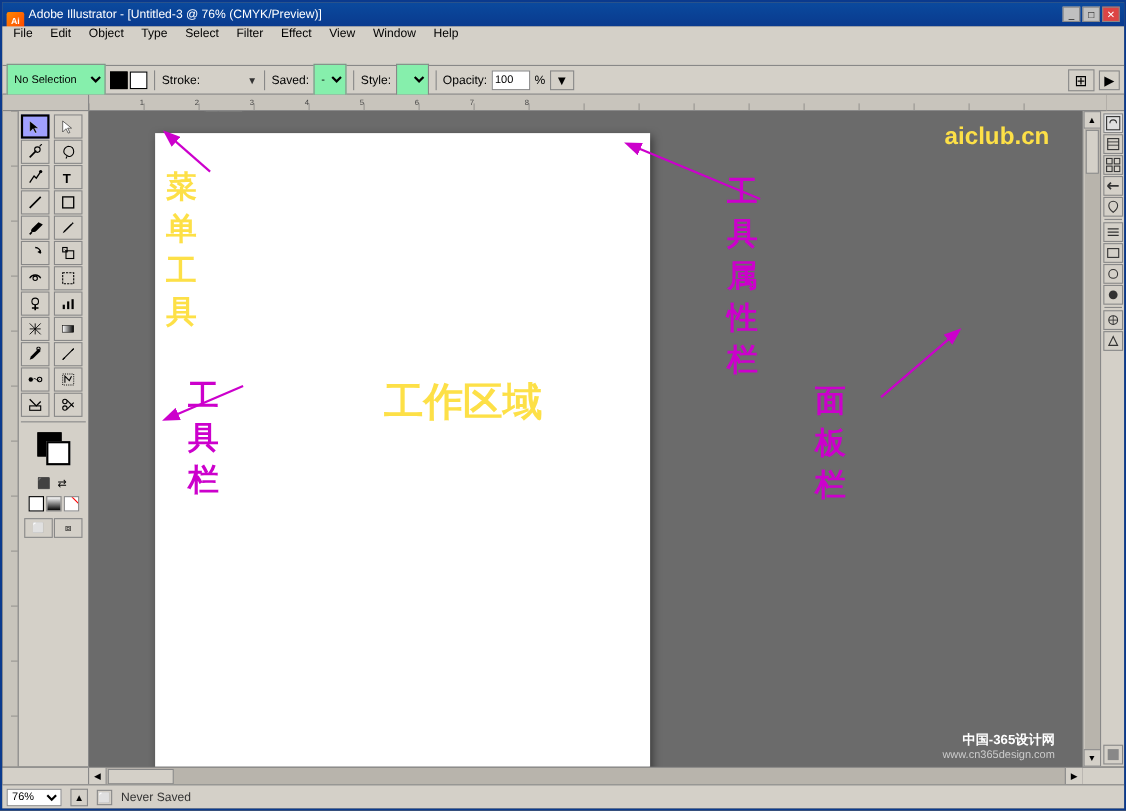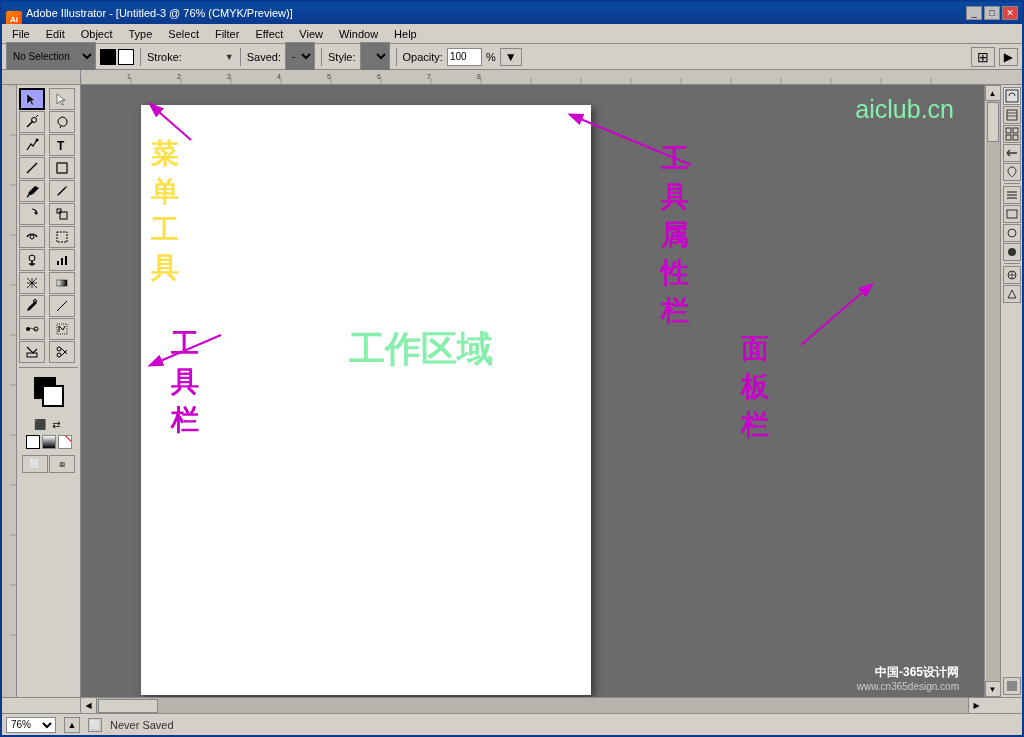--- a/index.html
+++ b/index.html
@@ -31,24 +31,24 @@
       border: 1px solid #888;
       font-size: 9px;
       display: flex; align-items: center; justify-content: center;
       cursor: pointer;
       color: black;
     }
     #title-bar .win-btn.close { background: #d44; color: white; }
 
     
     #menu-bar {
-      height: 20px;
-      background: #d4d0c8;
-      display: flex;
-      align-items: center;
+      height: 36px;
+      background: #d4d0c8;
+      display: flex;
+      align-items: flex-start;
       padding: 0 2px;
       border-bottom: 1px solid #888;
     }
     .menu-item {
       padding: 1px 8px;
       cursor: pointer;
       font-size: 11px;
       color: #000;
     }
 
@@ -59,21 +59,21 @@
       display: flex;
       align-items: center;
       padding: 0 4px;
       border-bottom: 1px solid #888;
       gap: 4px;
       font-size: 11px;
     }
     .prop-label { color: #000; white-space: nowrap; }
     .prop-select {
       height: 29px;
-      background: #737373;
+      background: #86efac;
       border: 1px solid #888;
       font-size: 10px;
       padding: 0 2px;
     }
     .prop-input {
       height: 18px;
       width: 40px;
       background: white;
       border: 1px solid #888;
       font-size: 10px;
@@ -596,24 +596,24 @@
 
           <div style="position:absolute; top:55px; left:580px;">
             <span class="ann-label" style="font-size:28px; color:#cc00cc; font-weight:bold;">工具属性栏</span>
           </div>
 
           <div style="position:absolute; top:245px; left:660px;">
             <span class="ann-label" style="font-size:28px; color:#cc00cc; font-weight:bold;">面板栏</span>
           </div>
 
           <div style="position:absolute; top:240px; left:150px; width:380px; text-align:center;">
-            <span class="ann-label" style="font-size:36px; color:#86efac; font-weight:bold; position:static; display:inline;">工作区域</span>
-          </div>
-
-          <div style="position:absolute; top:10px; right:30px; color:#86efac; font-size:25px; font-weight:normal;">
+            <span class="ann-label" style="font-size:36px; color:#fde047; font-weight:bold; position:static; display:inline;">工作区域</span>
+          </div>
+
+          <div style="position:absolute; top:10px; right:30px; color:#fde047; font-size:22px; font-weight:bold;">
             <span>aiclub.cn</span>
           </div>
 
           <div style="position:absolute; bottom:5px; right:25px; text-align:right;">
             <div style="color:white; font-size:12px; font-weight:bold;">中国-365设计网</div>
             <div style="color:#ccc; font-size:10px;">www.cn365design.com</div>
           </div>
 
         </div>
       </div>

